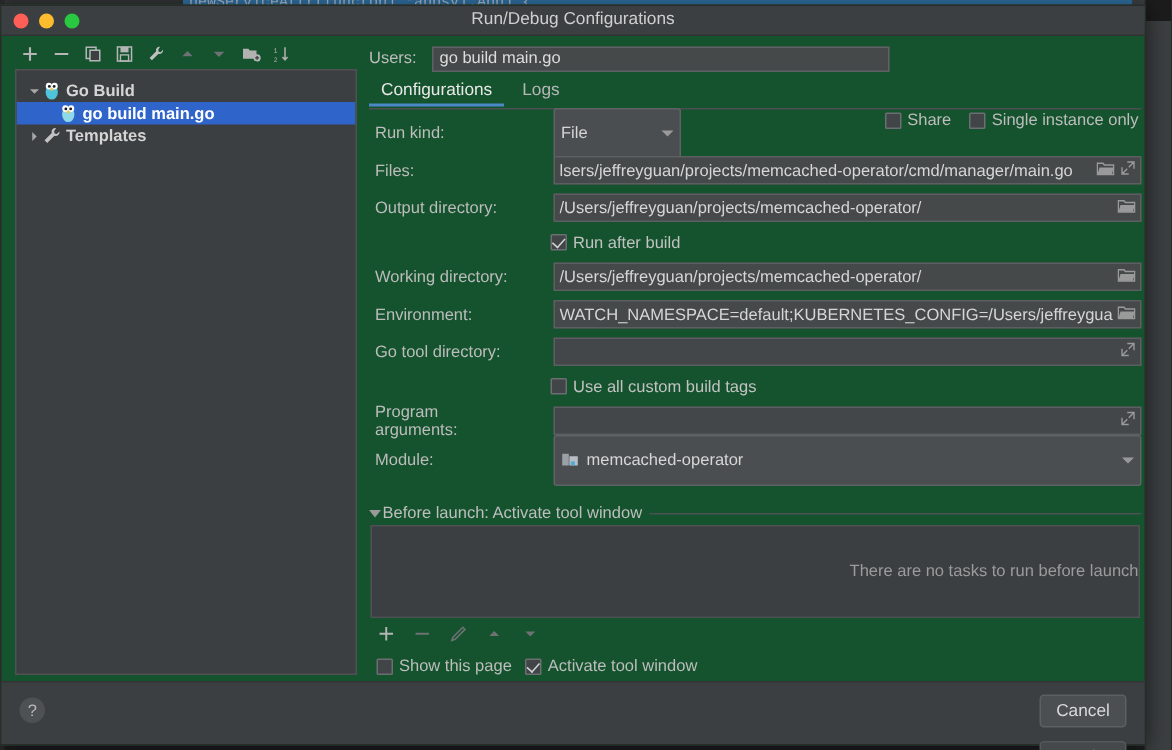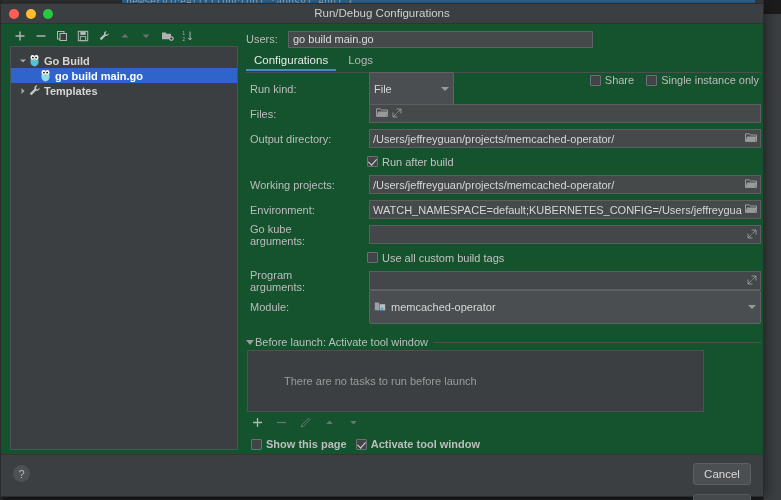--- a/index.html
+++ b/index.html
@@ -336,46 +336,45 @@
   }
   .bl-header .rule {
     flex: 1 1 auto;
     height: 1px;
     background: #4d5153;
     margin-left: 4px;
   }
   .bl-box {
     position: absolute;
     left: 6px; top: 326px;
-    width: 457px;
+    width: 513px;
     height: 62px;
     border: 1px solid #4d5153;
     box-sizing: border-box;
     background: #3c3f41;
     display: flex;
     align-items: center;
-    justify-content: flex-start;
+    justify-content: flex-end;
     padding-left: 36px;
   }
   .bl-empty { font-size: 11px; color: #9b9b9b; }
   .bl-toolbar {
     position: absolute;
     left: 10px; top: 392px;
     display: flex;
     align-items: center;
     gap: 12px;
   }
   .bl-toolbar .tb-ico { width: 12px; height: 12px; }
   .bottom-chks {
     position: absolute;
     left: 10px; top: 414px;
     display: flex;
     align-items: center;
     gap: 9px;
-    font-weight: bold;
   }
   
   .footer {
     position: absolute;
     left: 0; bottom: 0;
     width: 762px;
     height: 41px;
     background: #3c3f41;
     border-top: 1px solid #323436;
   }
@@ -615,20 +614,21 @@
             <span class="flabel">Run kind:</span>
             <div class="combo runkind">
               <span class="cval">File</span>
               <span class="caret"></span>
             </div>
           </div>
 
           <div class="frow">
             <span class="flabel">Files:</span>
             <div class="field wide">
+              <span class="fval">lsers/jeffreyguan/projects/memcached-operator/cmd/manager/main.go</span>
               <span class="field-adorn">
                 <span class="folder-ico">
                   <svg width="12" height="11" viewBox="0 0 12 11">
                       <path d="M0.5 1.8h3.8l1 1.2h6.2v6.4H0.5z" fill="none" stroke="#a9a9a9" stroke-width="1"></path>
                       <path d="M2 4.6h9.5l-1.2 4.6H0.7z" fill="#a9a9a9"></path>
                     </svg>
                 </span>
                 <span class="expand-ico">
                   <svg width="10" height="10" viewBox="0 0 10 10">
                       <path d="M4.5 1h4.5v4.5M9 1L5.5 4.5M5.5 9H1V4.5M1 9l3.5-3.5" stroke="#a9a9a9" stroke-width="0.9" fill="none"></path>
@@ -654,21 +654,21 @@
           </div>
 
           <div class="subrow">
             <label class="chk">
               <span class="box checked"></span>
               <span>Run after build</span>
             </label>
           </div>
 
           <div class="frow">
-            <span class="flabel">Working projects:</span>
+            <span class="flabel">Working directory:</span>
             <div class="field wide">
               <span class="fval">/Users/jeffreyguan/projects/memcached-operator/</span>
               <span class="field-adorn">
                 <span class="folder-ico">
                   <svg width="12" height="11" viewBox="0 0 12 11">
                       <path d="M0.5 1.8h3.8l1 1.2h6.2v6.4H0.5z" fill="none" stroke="#a9a9a9" stroke-width="1"></path>
                       <path d="M2 4.6h9.5l-1.2 4.6H0.7z" fill="#a9a9a9"></path>
                     </svg>
                 </span>
               </span>
@@ -684,21 +684,21 @@
                   <svg width="12" height="11" viewBox="0 0 12 11">
                       <path d="M0.5 1.8h3.8l1 1.2h6.2v6.4H0.5z" fill="none" stroke="#a9a9a9" stroke-width="1"></path>
                       <path d="M2 4.6h9.5l-1.2 4.6H0.7z" fill="#a9a9a9"></path>
                     </svg>
                 </span>
               </span>
             </div>
           </div>
 
           <div class="frow">
-            <span class="flabel">Go kube arguments:</span>
+            <span class="flabel">Go tool directory:</span>
             <div class="field wide empty">
               <span class="fval"></span>
               <span class="field-adorn">
                 <span class="expand-ico">
                   <svg width="10" height="10" viewBox="0 0 10 10">
                       <path d="M4.5 1h4.5v4.5M9 1L5.5 4.5M5.5 9H1V4.5M1 9l3.5-3.5" stroke="#a9a9a9" stroke-width="0.9" fill="none"></path>
                     </svg>
                 </span>
               </span>
             </div>

